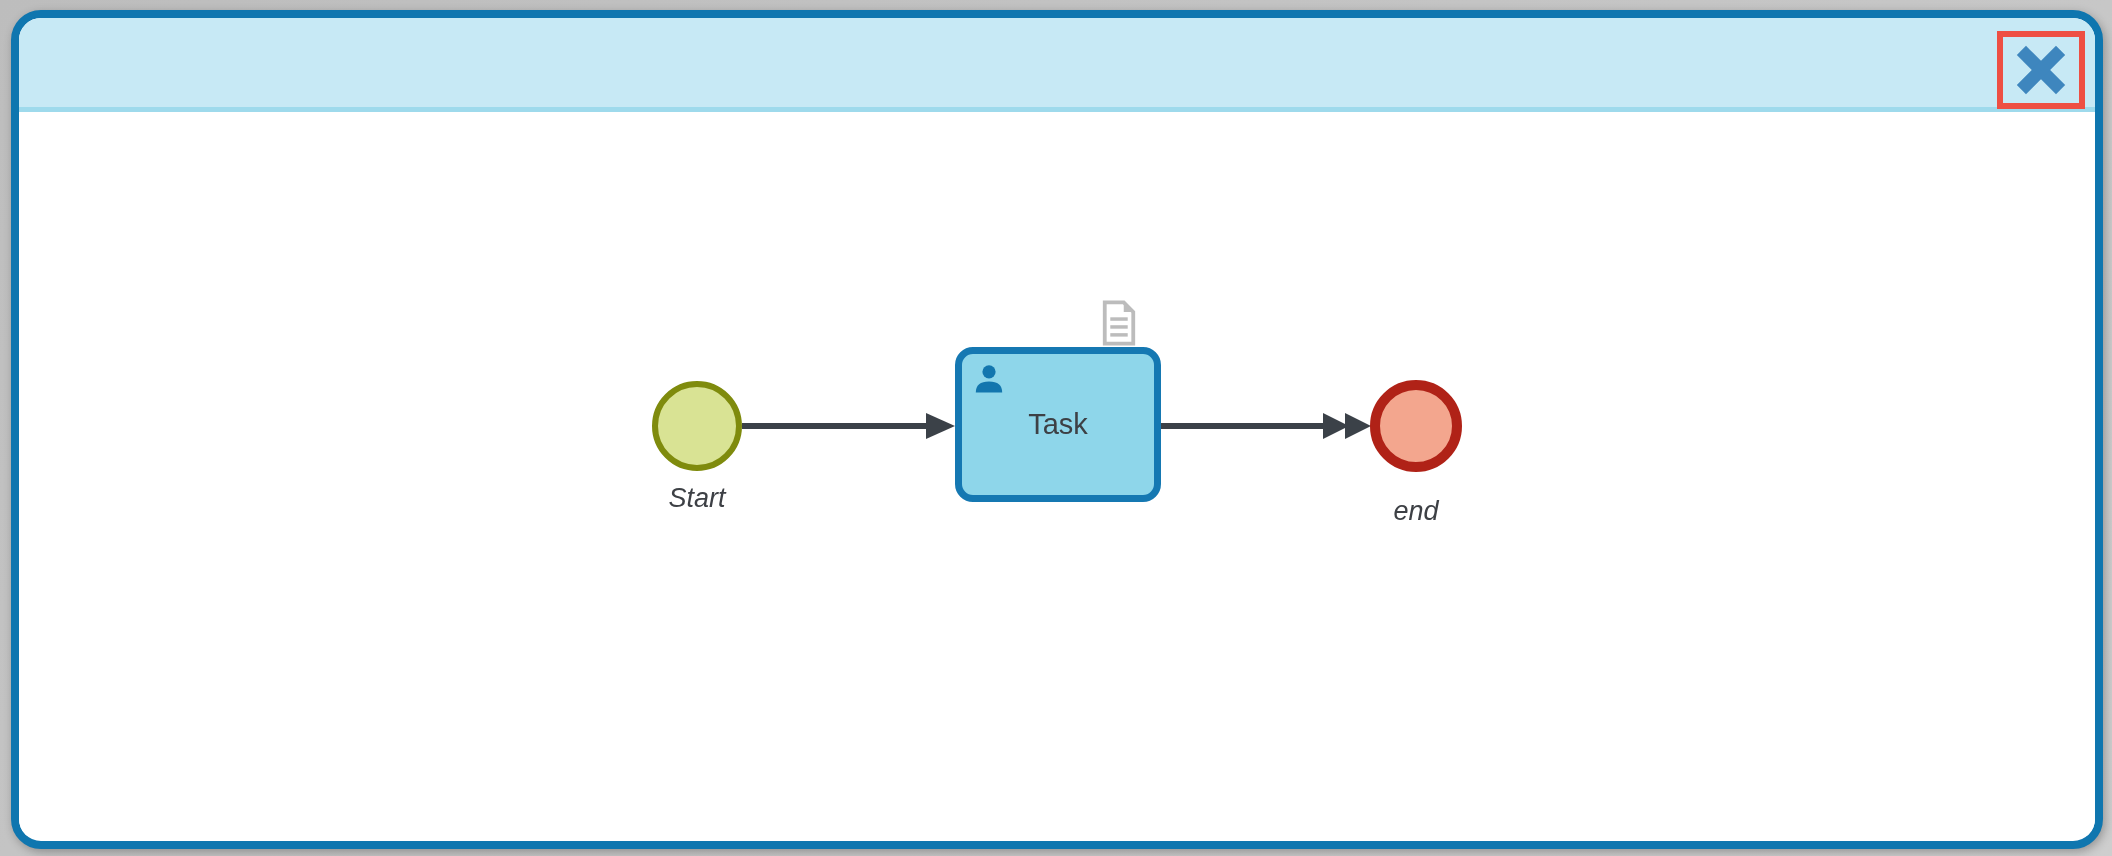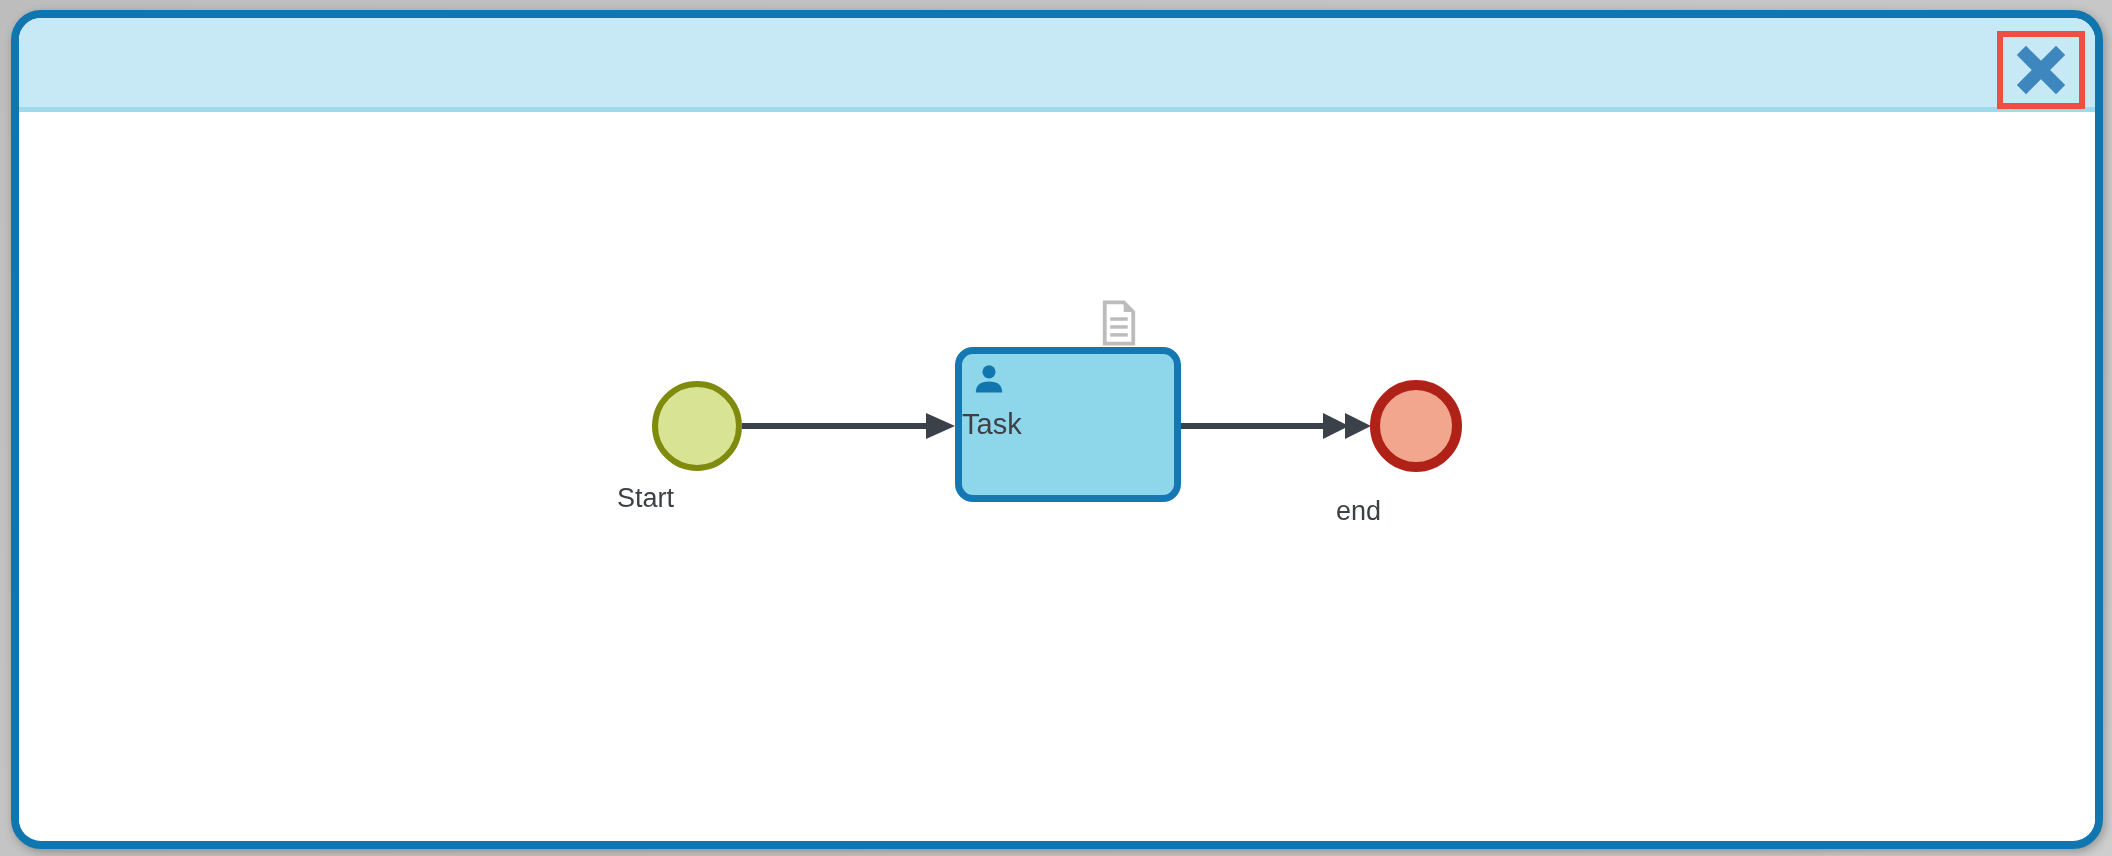--- a/index.html
+++ b/index.html
@@ -64,40 +64,41 @@
   .end-event {
     left: 1351px; top: 268px;
     width: 92px; height: 92px;
     border-radius: 50%;
     border: 10px solid var(--end-stroke);
     background: var(--end-fill);
     cursor: pointer;
   }
   .task {
     left: 936px; top: 235px;
-    width: 226px; height: 155px;
+    width: 206px; height: 155px;
     border: 7px solid var(--task-stroke);
     border-radius: 18px;
     background: var(--task-fill);
-    display: flex; align-items: center; justify-content: flex-start;
+    display: flex; align-items: center; justify-content: center;
     cursor: pointer;
   }
   .task-label {
     font-size: 29px;
     color: var(--label);
   }
   .user-icon { position: absolute; left: 9px; top: 7px; }
   .doc-icon { position: absolute; left: 1081px; top: 188px; }
 
   .node-label {
     position: absolute;
     width: 160px;
-    text-align: left;
+    text-align: center;
     font-size: 27px;
     color: var(--label);
+    font-style: italic;
   }
   .start-label { left: 598px; top: 371px; }
   .end-label   { left: 1317px; top: 371px; margin-top: 13px; }
 </style>
 </head>
 <body>
 
 <div class="page">
   <div class="dialog">
 

